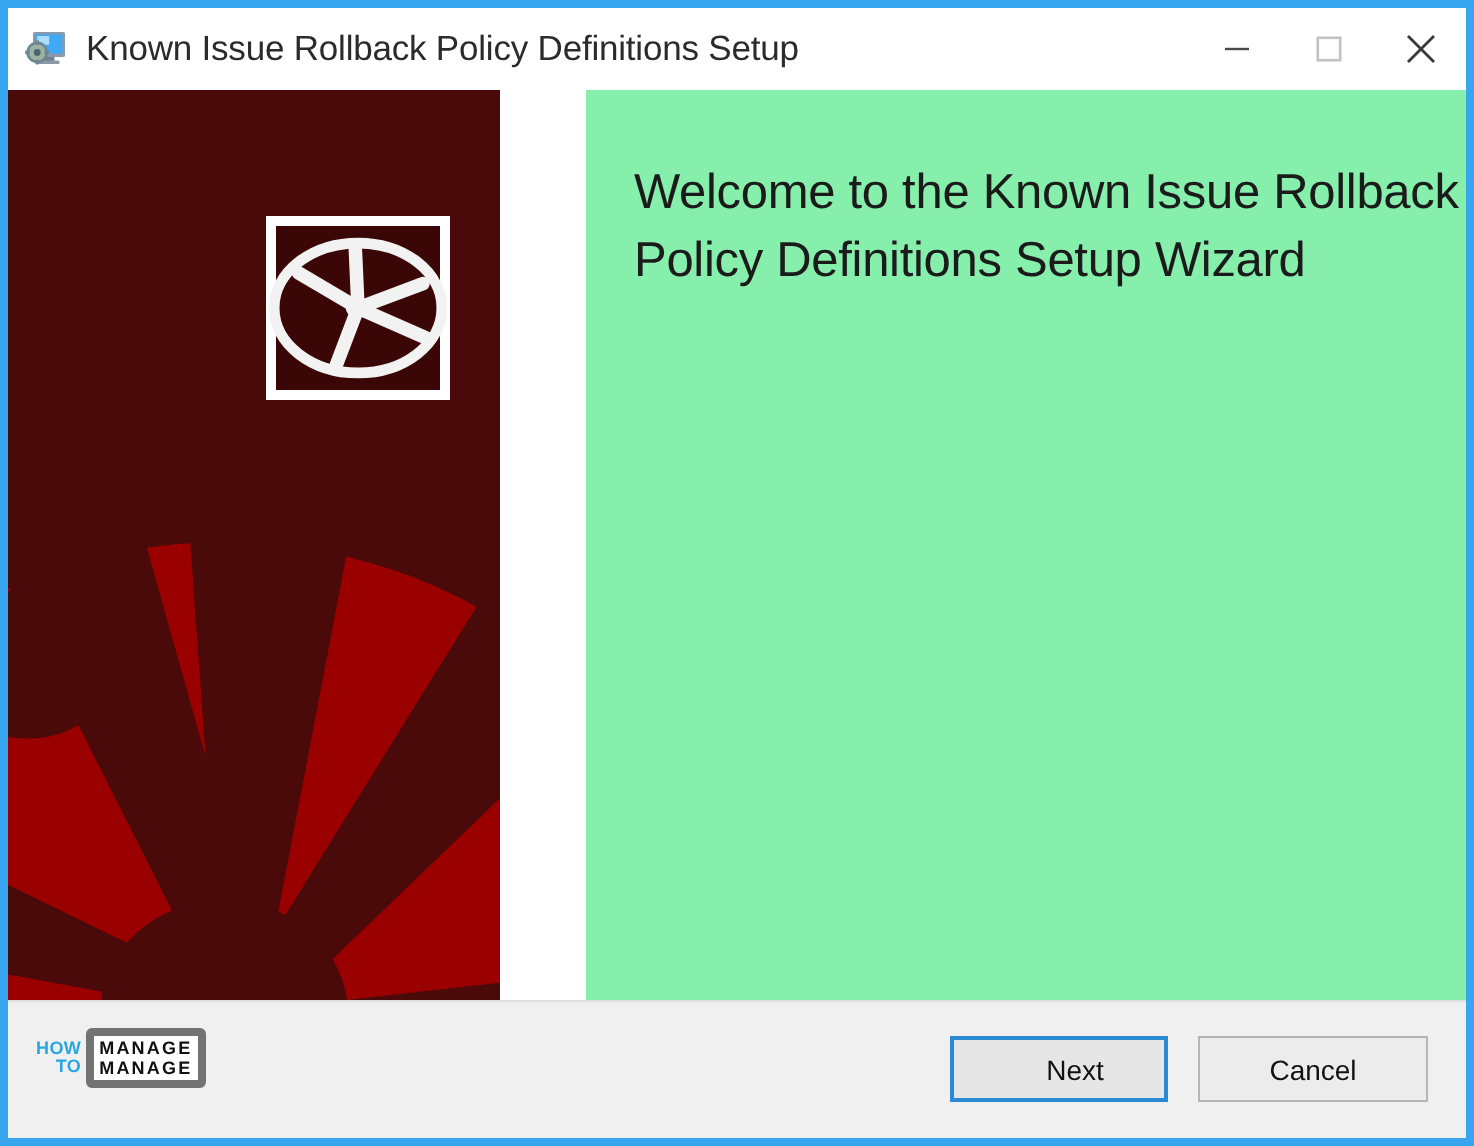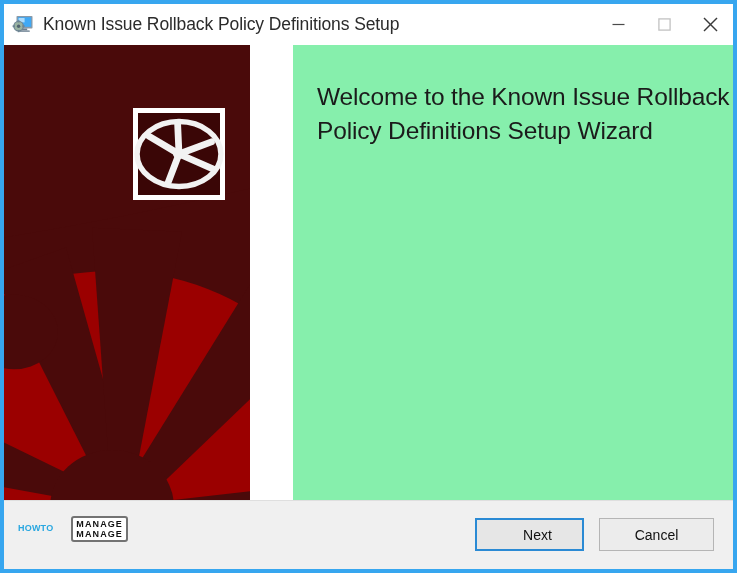--- a/index.html
+++ b/index.html
@@ -162,33 +162,33 @@
   #watermark {
     position: absolute;
     left: 14px;
     top: 15px;
     display: flex;
     align-items: center;
     height: 26px;
   }
   #wm-howto {
     display: flex;
-    flex-direction: row;
+    flex-direction: column;
     align-items: flex-end;
     justify-content: center;
     font-family: "Liberation Sans", sans-serif;
     font-weight: bold;
     color: #29a7e0;
     font-size: 9px;
     line-height: 9.5px;
-    margin-right: 18px;
+    margin-right: 2px;
     letter-spacing: 0.2px;
   }
   #wm-box {
-    border: 2px solid #737373;
+    border: 4px solid #737373;
     border-radius: 3px;
     padding: 1px 3px;
     display: flex;
     flex-direction: column;
     align-items: center;
     background: #ffffff;
   }
   .wm-line {
     font-family: "Liberation Sans", sans-serif;
     font-weight: bold;

